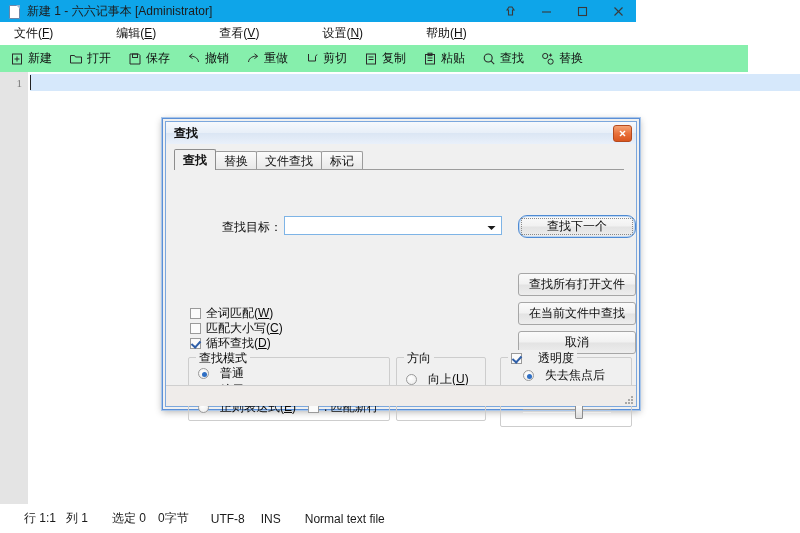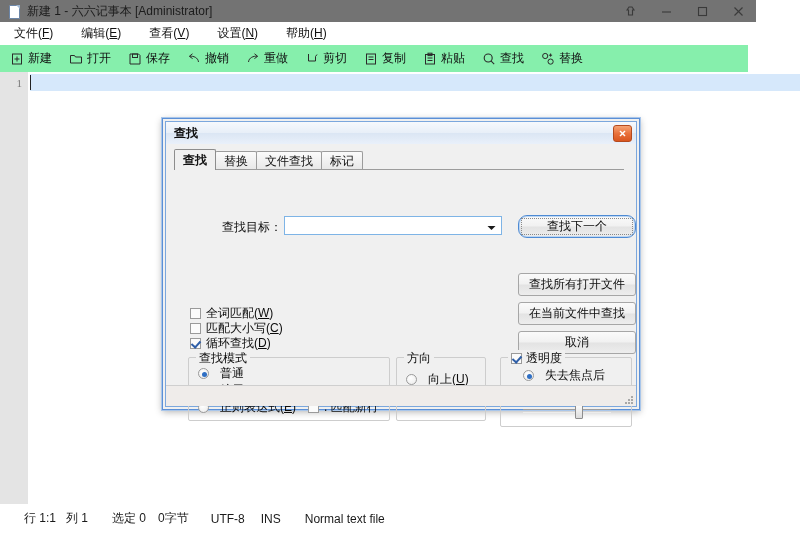--- a/index.html
+++ b/index.html
@@ -7,23 +7,23 @@
     width: 800px; height: 533px;
     background: #ffffff;
     font-family: "Liberation Sans", "DejaVu Sans", sans-serif;
     overflow: hidden;
     -webkit-font-smoothing: antialiased;
   }
   .app { position: relative; width: 800px; height: 533px; background:#fff; }
 
   
   .titlebar {
-    position:absolute; left:0; top:0; width:756px; height:22px;
+    position:absolute; left:0; top:0; width:636px; height:22px;
     display:flex; align-items:center;
-    background:#737373;
+    background:#0ea5e9;
   }
   .app-icon {
     width:13px; height:13px; margin-left:8px; margin-right:6px;
     position:relative;
   }
   .app-icon .pg {
     position:absolute; left:1px; top:0; width:9px; height:12px;
     background:#ffffff; border:1px solid #6c86a8; border-radius:1px;
   }
   .app-icon .pg:after{
@@ -36,21 +36,21 @@
   .win-ctrls { position:absolute; right:0; top:0; height:22px; display:flex; }
   .win-btn {
     width:36px; height:22px; display:flex; align-items:center; justify-content:center;
     font-size:13px; color:#3a3a3a; background:transparent;
   }
   .win-btn svg { display:block; }
 
   
   .menubar {
     position:absolute; left:0; top:22px; width:800px; height:22px;
-    display:flex; align-items:center; background:#ffffff;
+    display:flex; align-items:center; background:#ffffff;gap:35px;
   }
   .menu-item {
     font-size:12px; color:#111; padding:0 14px; white-space:nowrap;
   }
   .menu-item u { text-decoration: underline; }
 
   
   .toolbar {
     position:absolute; left:0; top:45px; width:748px; height:27px;
     display:flex; align-items:center; background:#86efac;
@@ -179,21 +179,21 @@
     border-radius:50%; background:#2f6fc4;
   }
 
   .group {
     position:absolute; border:1px solid #cdcdcd; border-radius:2px; background:transparent;
   }
   .group > .gtitle {
     position:absolute; left:7px; top:-8px; background:#f0f0f0;
     padding:0 3px; font-size:12px; color:#0b0b0b; white-space:nowrap;
   }
-  .group > .gtitle.withchk { display:flex; align-items:center; gap:4px;justify-content:flex-end; }
+  .group > .gtitle.withchk { display:flex; align-items:center; gap:16px;justify-content:flex-end; }
 
   .slider { position:absolute; }
   .slider .track { position:absolute; left:0; top:5px; width:100%; height:2px;
                    border-top:1px solid #9e9e9e; border-bottom:1px solid #ececec; }
   .slider .thumb { position:absolute; top:0; width:6px; height:13px;
                    background:linear-gradient(180deg,#fcfcfc,#dcdcdc);
                    border:1px solid #8d8d8d; border-radius:1px; }
   u { text-decoration: underline; }
 </style>
 </head>

